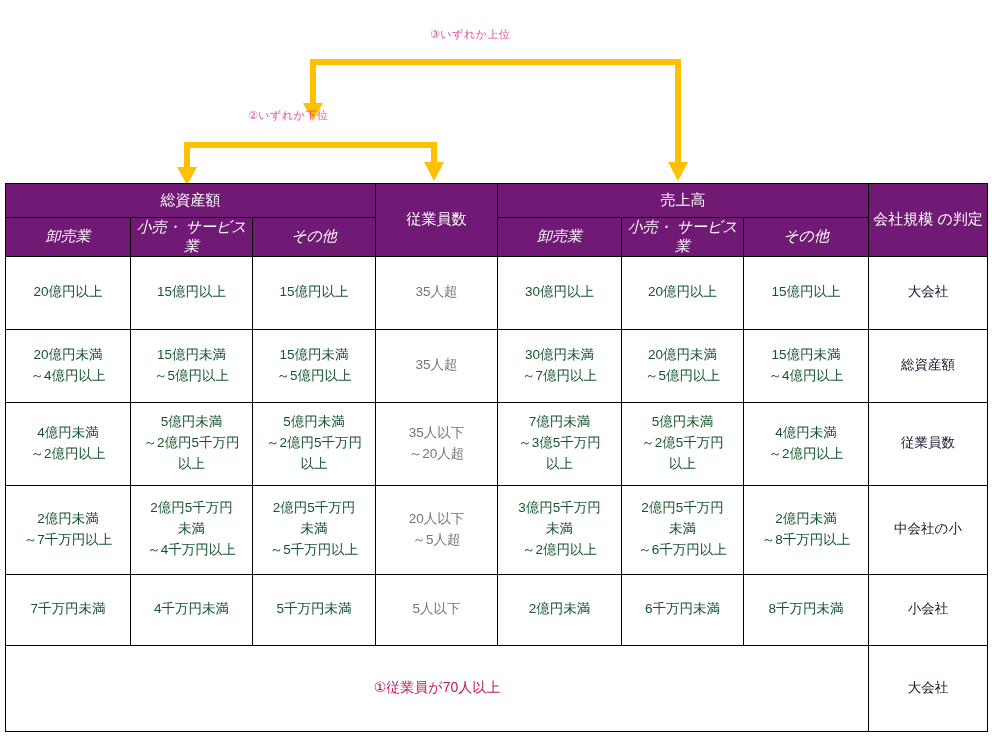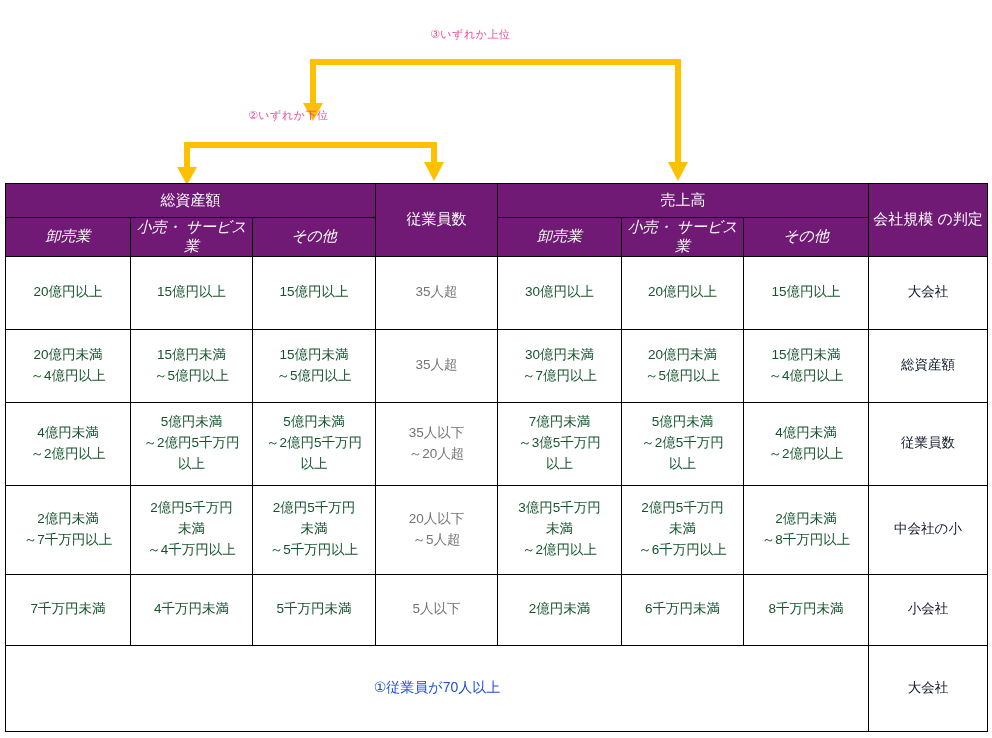--- a/index.html
+++ b/index.html
@@ -75,21 +75,21 @@
     color: #737373;
   }
   tbody tr.r1 td { height: 72px; }
   tbody tr.r2 td { height: 72px; }
   tbody tr.r3 td { height: 82px; }
   tbody tr.r4 td { height: 88px; }
   tbody tr.r5 td { height: 70px; }
   tbody tr.r6 td { height: 85px; }
   tbody tr.r6 td.note-cell {
     font-size: 14px;
-    color: #1d4ed8;
+    color: #be185d;
   }
 
   .cell-lines span { display: block; }
 
   
   col.c-wholesale-a { width: 125px; }
   col.c-retail-a    { width: 122px; }
   col.c-other-a     { width: 123px; }
   col.c-employees   { width: 122px; }
   col.c-wholesale-b { width: 124px; }

